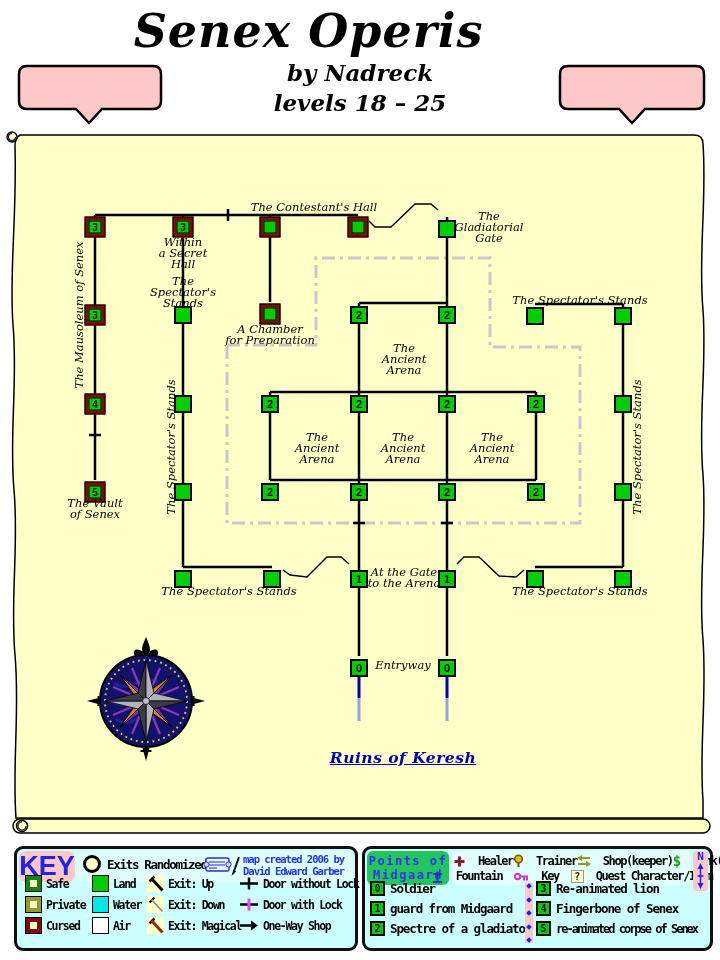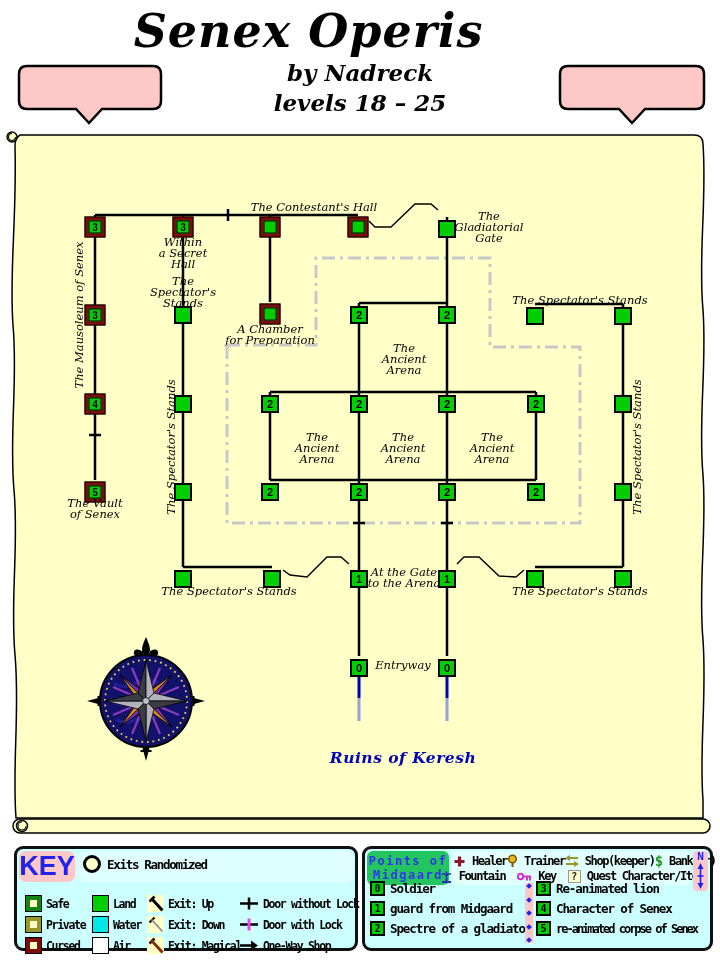--- a/index.html
+++ b/index.html
@@ -27,55 +27,55 @@
   #map-rooms{z-index:3;} #map-labels{z-index:4;}
   .room{position:absolute;transform:translate(-50%,-50%);display:flex;align-items:center;justify-content:center;}
   .room .cell{display:flex;align-items:center;justify-content:center;box-sizing:border-box;
     background:#00CE00;border:2px solid #000;width:18px;height:18px;
     font:bold 11px "Liberation Sans",sans-serif;color:#000;}
   .room.cursed{background:#7E0C0C;border:1px solid #000;padding:3px;}
   .room.cursed .cell{width:13px;height:13px;border:1px solid #000;font-size:10px;}
   .mlabel{position:absolute;transform:translateX(-50%);text-align:center;white-space:pre;
     font:italic 11.5px "DejaVu Serif",serif;line-height:11px;color:#000;}
   .mlabel.v{transform:translate(-50%,-50%) rotate(-90deg);white-space:nowrap;}
-  .mlabel.zone{font:bold italic 15.5px "DejaVu Serif",serif;color:#0000BB;letter-spacing:.5px;}
+  .mlabel.zone{font:bold italic 15.5px "DejaVu Serif",serif;color:#0000BB;letter-spacing:.5px;text-decoration:underline;}
 
   
   .lbox{position:absolute;background:#CCFFFF;border:3px solid #101010;border-radius:9px;box-sizing:border-box;z-index:5;}
   #keybox{left:14px;top:846px;width:344px;height:105px;}
   #poibox{left:362px;top:846px;width:351px;height:105px;}
   .key-tab{position:absolute;left:2px;top:2px;width:56px;height:31px;background:#FFC8C8;
     border-radius:7px;display:flex;align-items:center;justify-content:center;}
   .key-tab span{font:bold 27px "Liberation Sans",sans-serif;color:#2222EE;}
   .key-strip{position:absolute;left:60px;top:2px;width:276px;height:31px;background:#DFFFFF;border-radius:8px;}
   .key-rand{position:absolute;left:66px;top:6px;display:flex;align-items:center;gap:6px;}
   .circle-icon{display:inline-block;width:18px;height:18px;border-radius:50%;
     border:3px solid #000;background:#FFFFC8;box-sizing:border-box;}
   .key-credit{position:absolute;left:186px;top:4px;display:flex;align-items:center;gap:2px;}
   .credit-line{font:bold 10.5px "DejaVu Sans Mono",monospace;letter-spacing:-1px;color:#2233EE;line-height:12px;white-space:nowrap;}
-  #key-grid{position:absolute;left:8px;top:44px;width:330px;display:grid;
+  #key-grid{position:absolute;left:8px;top:24px;width:330px;display:grid;
     grid-template-columns:67px 55px 92px 116px;grid-auto-rows:21px;align-items:center;}
   .kcell{display:flex;align-items:center;gap:4px;}
   .ltext{font:bold 11.5px "DejaVu Sans Mono",monospace;letter-spacing:-1.3px;color:#000;white-space:nowrap;}
 
   .chip{display:inline-block;width:17px;height:17px;border:1px solid #000;box-sizing:border-box;}
   .exitchip{display:inline-block;width:17px;height:17px;background:#FFFFC8;line-height:0;}
   .icn{display:inline-flex;align-items:center;line-height:0;}
   .qchip{display:inline-flex;width:13px;height:13px;background:#FFFFC8;border:1px solid #999;
     align-items:center;justify-content:center;font:bold 10px "DejaVu Sans Mono",monospace;color:#222;box-sizing:border-box;}
   .numchip{display:inline-flex;width:15px;height:15px;background:#00CE00;border:2px solid #000;
     align-items:center;justify-content:center;font:bold 10px "DejaVu Sans Mono",monospace;color:#000;box-sizing:border-box;flex:none;}
 
   .poi-tab{position:absolute;left:2px;top:2px;width:82px;height:34px;background:#22c55e;
     border-radius:6px;display:flex;flex-direction:column;align-items:center;justify-content:center;}
   .poi-tab div{font:bold 12px "DejaVu Sans Mono",monospace;letter-spacing:1.5px;color:#3333EE;line-height:14px;}
   .poi-strip{position:absolute;left:86px;top:2px;width:240px;height:34px;background:#E2FFFF;border-radius:6px;}
   .poi-services1{position:absolute;left:88px;top:4px;width:237px;display:flex;align-items:center;justify-content:space-between;}
   .poi-services2{position:absolute;left:88px;top:20px;width:237px;display:flex;align-items:center;justify-content:center;gap:12px;}
-  .scell{display:flex;align-items:center;gap:6px;}
+  .scell{display:flex;align-items:center;gap:12px;}
   .stext{font:bold 12px "DejaVu Sans Mono",monospace;letter-spacing:-1.4px;color:#000;white-space:nowrap;}
   .poi-north{position:absolute;right:2px;top:2px;width:15px;height:40px;background:#FFC8C8;border-radius:4px;
     display:flex;flex-direction:column;align-items:center;}
   .poi-north .nlabel{font:bold 11px "DejaVu Sans Mono",monospace;color:#2222EE;line-height:12px;}
   .poi-col{position:absolute;display:flex;flex-direction:column;gap:5px;}
   #poi-col-left{left:5px;top:32px;}
   #poi-col-right{left:171px;top:32px;}
   .poi-row{display:flex;align-items:center;gap:5px;height:15px;}
   .ptext{font:bold 12.5px "DejaVu Sans Mono",monospace;letter-spacing:-1.1px;color:#000;white-space:nowrap;}
   .ptext.cond{letter-spacing:-2px;font-size:12px;}
@@ -325,20 +325,36 @@
 
 <div id="keybox" class="lbox">
   <div class="key-strip"></div>
   <div class="key-tab">
     <span>KEY</span>
   </div>
   <div class="key-rand">
     <span class="circle-icon"></span>
     <span class="ltext" style="font-size:12.5px">Exits Randomized</span>
   </div>
+  <div class="key-credit">
+    <span class="icn">
+      <svg width="38" height="24" viewBox="0 0 38 24">
+        <rect x="3" y="5" width="23" height="13" rx="2" fill="#E8F4FF" stroke="#2233CC" stroke-width="1.4"></rect>
+        <path d="M6,9 H22 M6,12 H22 M6,15 H14" stroke="#2233CC" stroke-width="1"></path>
+        <circle cx="3.5" cy="11.5" r="2.6" fill="#CFD8F8" stroke="#2233CC" stroke-width="1"></circle>
+        <circle cx="25.5" cy="11.5" r="2.6" fill="#CFD8F8" stroke="#2233CC" stroke-width="1"></circle>
+        <path d="M30,21 L36,4" stroke="#111" stroke-width="2"></path>
+        <path d="M28.5,23 L31,16.5 L33,18.5 Z" fill="#111"></path>
+      </svg>
+    </span>
+    <div>
+      <div class="credit-line">map created 2006 by</div>
+      <div class="credit-line">David Edward Garber</div>
+    </div>
+  </div>
   <div id="key-grid">
       <div class="kcell">
         <span class="icn">
           <span class="chip" style="background:#FFFFC8;box-shadow:inset 0 0 0 4px #168316"></span>
         </span>
         <span class="ltext">Safe</span>
       </div>
       <div class="kcell">
         <span class="icn">
           <span class="chip" style="background:#00CE00"></span>
@@ -526,20 +542,20 @@
     <span class="ddot"></span>
     <span class="ddot"></span>
   </div>
   <div id="poi-col-right" class="poi-col">
       <div class="poi-row">
         <span class="numchip">3</span>
         <span class="ptext">Re-animated lion</span>
       </div>
       <div class="poi-row">
         <span class="numchip">4</span>
-        <span class="ptext">Character of Senex</span>
+        <span class="ptext">Fingerbone of Senex</span>
       </div>
       <div class="poi-row">
         <span class="numchip">5</span>
         <span class="ptext cond">re-animated corpse of Senex</span>
       </div>
     </div>
 </div>
 
 </body></html>

